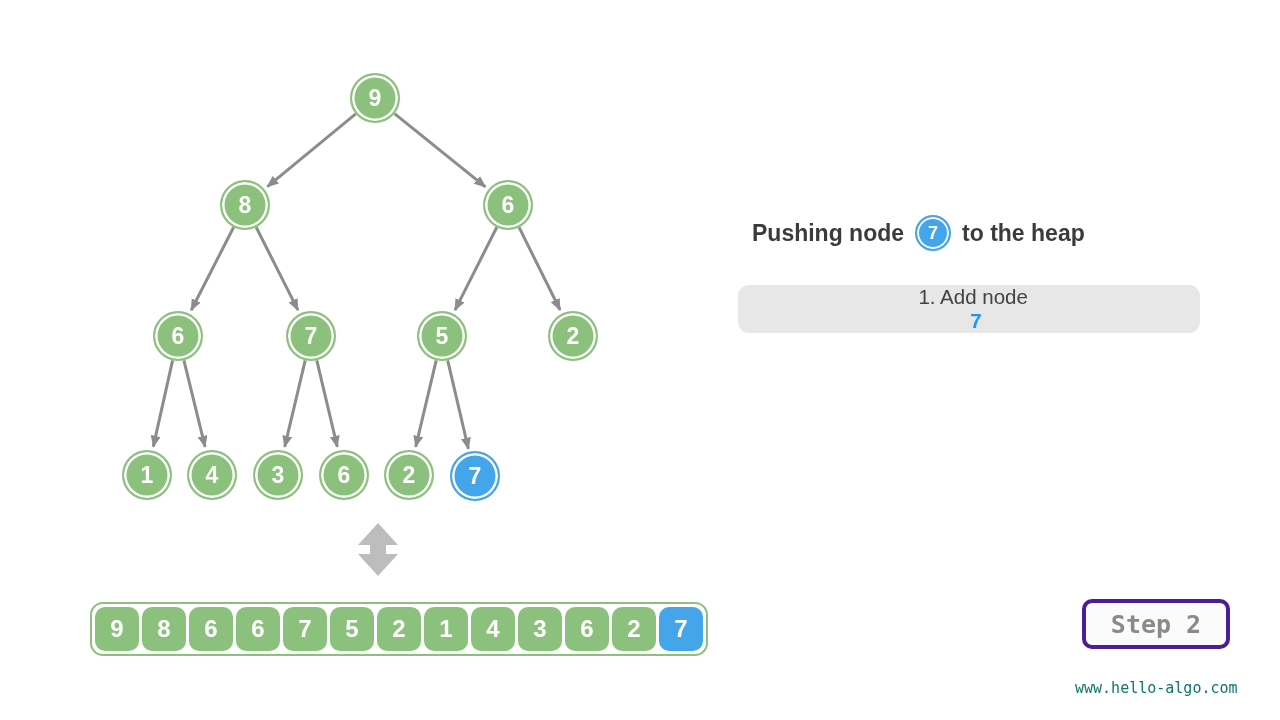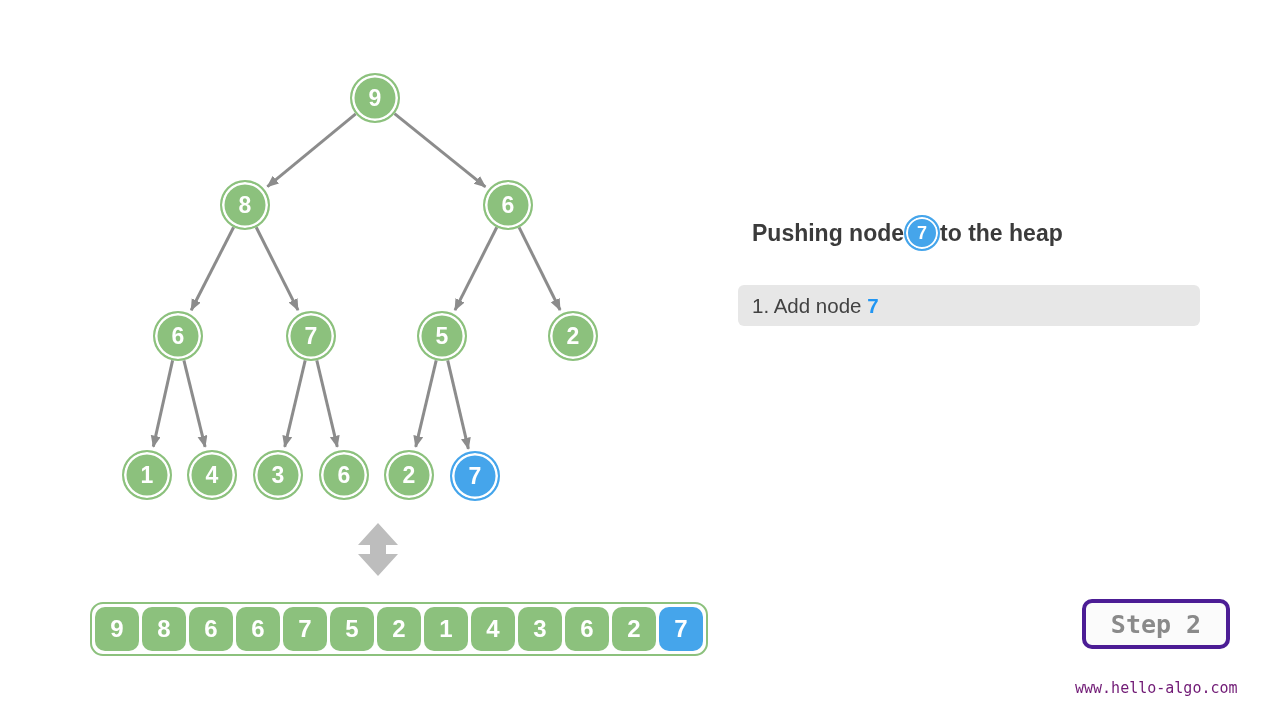--- a/index.html
+++ b/index.html
@@ -29,51 +29,51 @@
   .acell {
     width: 44px; height: 44px; border-radius: 10px; background: #8CC17D;
     color: #ffffff; font-weight: bold; font-size: 24px;
     display: flex; align-items: center; justify-content: center;
   }
   .acell.hl { background: #45A5EB; }
 
   
   .panel-title {
     position: absolute; left: 752px; top: 211px; height: 44px;
-    display: flex; align-items: center; 
+    display: flex; align-items: center; gap: 11px;
     font-size: 23px; font-weight: bold; color: #3B3B3B; white-space: pre; text-align: right;
   }
   .title-badge {
     width: 36px; height: 36px; border-radius: 50%;
     background: #45A5EB; border: 2px solid #45A5EB;
     box-shadow: inset 0 0 0 2px #ffffff;
     color: #ffffff; font-size: 18px; font-weight: bold;
     display: flex; align-items: center; justify-content: center; flex: 0 0 auto;
   }
   .instruction {
-    position: absolute; left: 738px; top: 285px; width: 462px; height: 41px;
-    background: #E7E7E7; border-radius: 6px;
+    position: absolute; left: 738px; top: 285px; width: 462px; height: 48px;
+    background: #E7E7E7; border-radius: 11px;
     display: flex; align-items: center; padding-left: 14px;
-    font-size: 20.5px; color: #424242; white-space: pre;
+    font-size: 20.5px; color: #424242; white-space: pre; flex-direction: column;
   }
   .instruction .blue { color: #2196F3; font-weight: bold; }
 
   
   .step-button {
     position: absolute; left: 1082px; top: 599px; width: 148px; height: 50px;
     background: #FBFBFB; border: 4px solid #4c1d95; border-radius: 10px;
     display: flex; align-items: center; justify-content: center;
     font-family: "DejaVu Sans Mono", monospace; font-weight: bold;
     font-size: 25px; color: #8A8A8A; cursor: pointer; white-space: pre;
   }
 
   
   .watermark {
     position: absolute; left: 1075px; top: 679px;
-    font-family: "DejaVu Sans Mono", monospace; font-size: 15px; color: #701a75;
+    font-family: "DejaVu Sans Mono", monospace; font-size: 15px; color: #0f766e;
   }
 </style>
 </head>
 <body>
 
 <div id="stage">
 
   <svg id="edges" width="1280" height="720">
     <defs>
       <marker id="arrow" markerUnits="userSpaceOnUse" markerWidth="16" markerHeight="12" refX="11" refY="5" orient="auto">

